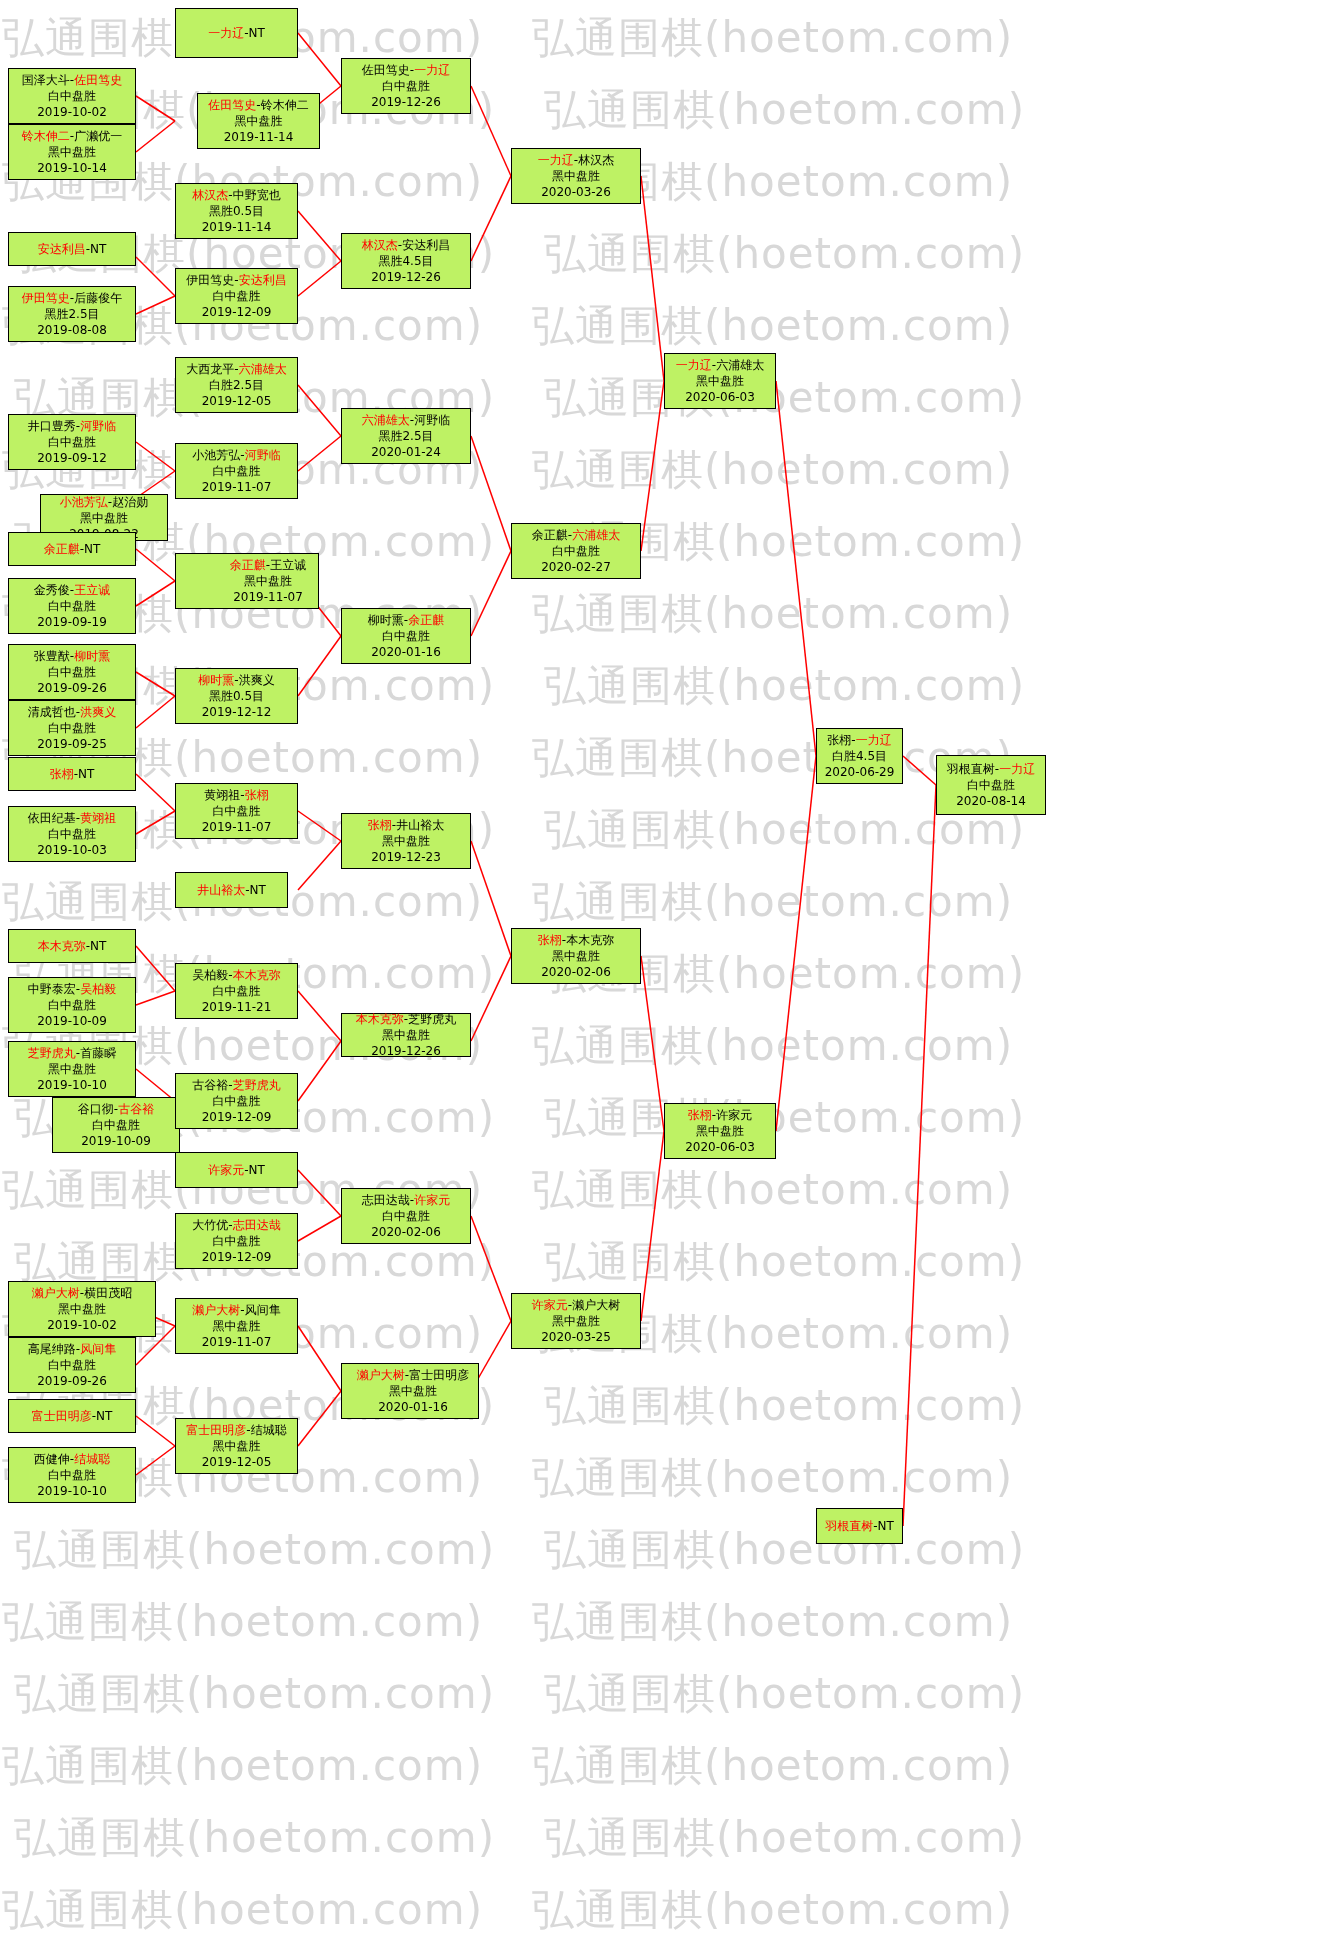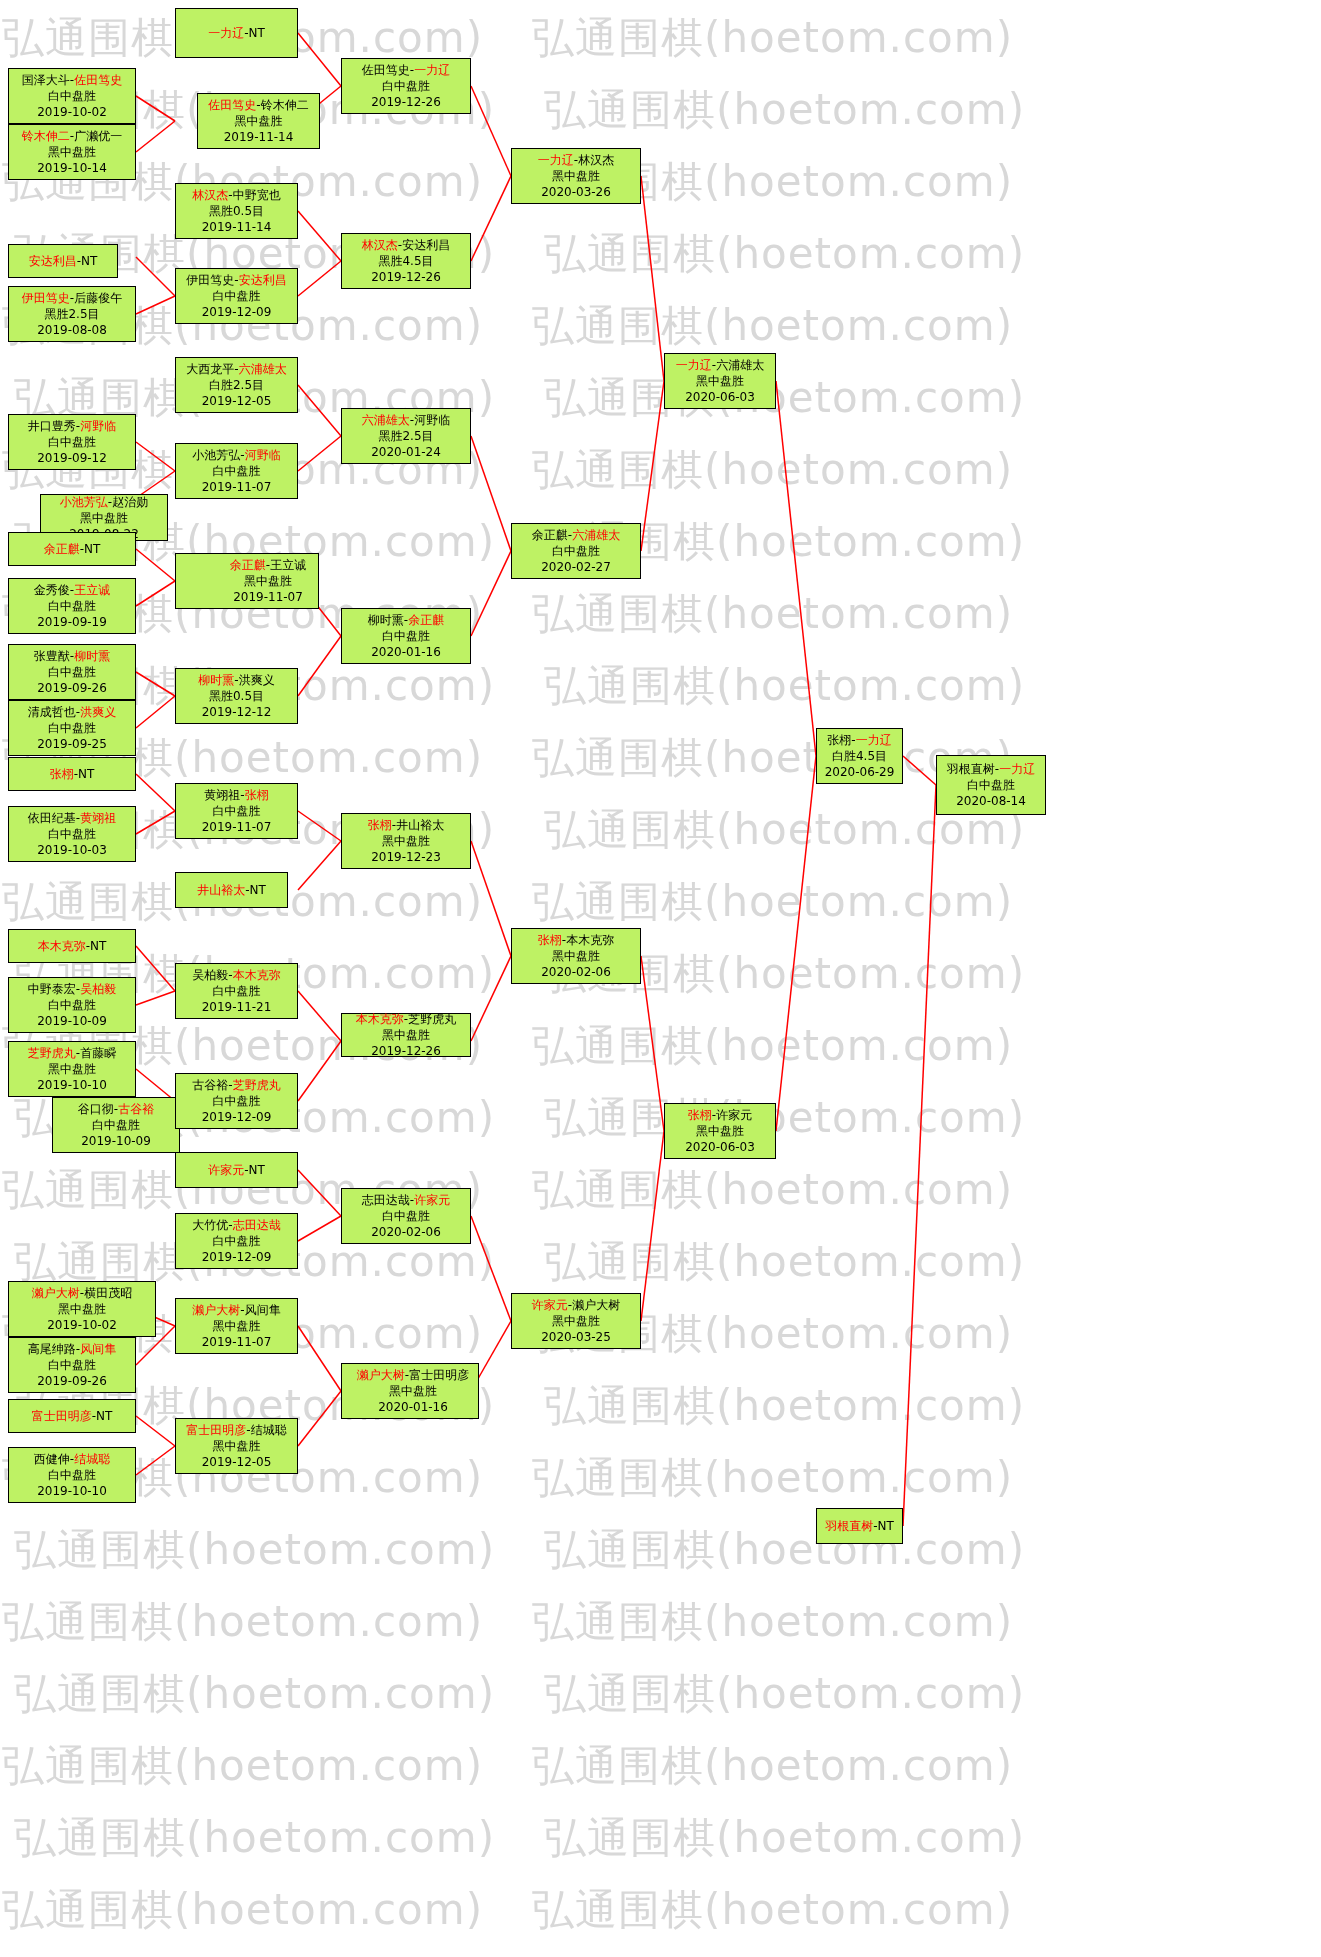--- a/index.html
+++ b/index.html
@@ -153,21 +153,21 @@
       <div class="match-box" style="left: 8px; top: 68px; width: 128px; height: 56px;">
         <div class="players"><span>国泽大斗</span>-<span class="win" style="color: rgb(255, 0, 0);">佐田笃史</span></div>
         <div class="result">白中盘胜</div>
         <div class="date">2019-10-02</div>
       </div>
       <div class="match-box" style="left: 8px; top: 124px; width: 128px; height: 56px;">
         <div class="players"><span class="win" style="color: rgb(255, 0, 0);">铃木伸二</span>-<span>广濑优一</span></div>
         <div class="result">黑中盘胜</div>
         <div class="date">2019-10-14</div>
       </div>
-      <div class="match-box" style="left: 8px; top: 244px; width: 110px; height: 34px;">
+      <div class="match-box" style="left: 8px; top: 232px; width: 128px; height: 34px;">
         <div class="players"><span class="win" style="color: rgb(255, 0, 0);">安达利昌</span>-<span>NT</span></div>
       </div>
       <div class="match-box" style="left: 8px; top: 286px; width: 128px; height: 56px;">
         <div class="players"><span class="win" style="color: rgb(255, 0, 0);">伊田笃史</span>-<span>后藤俊午</span></div>
         <div class="result">黑胜2.5目</div>
         <div class="date">2019-08-08</div>
       </div>
       <div class="match-box" style="left: 8px; top: 414px; width: 128px; height: 56px;">
         <div class="players"><span>井口豊秀</span>-<span class="win" style="color: rgb(255, 0, 0);">河野临</span></div>
         <div class="result">白中盘胜</div>

